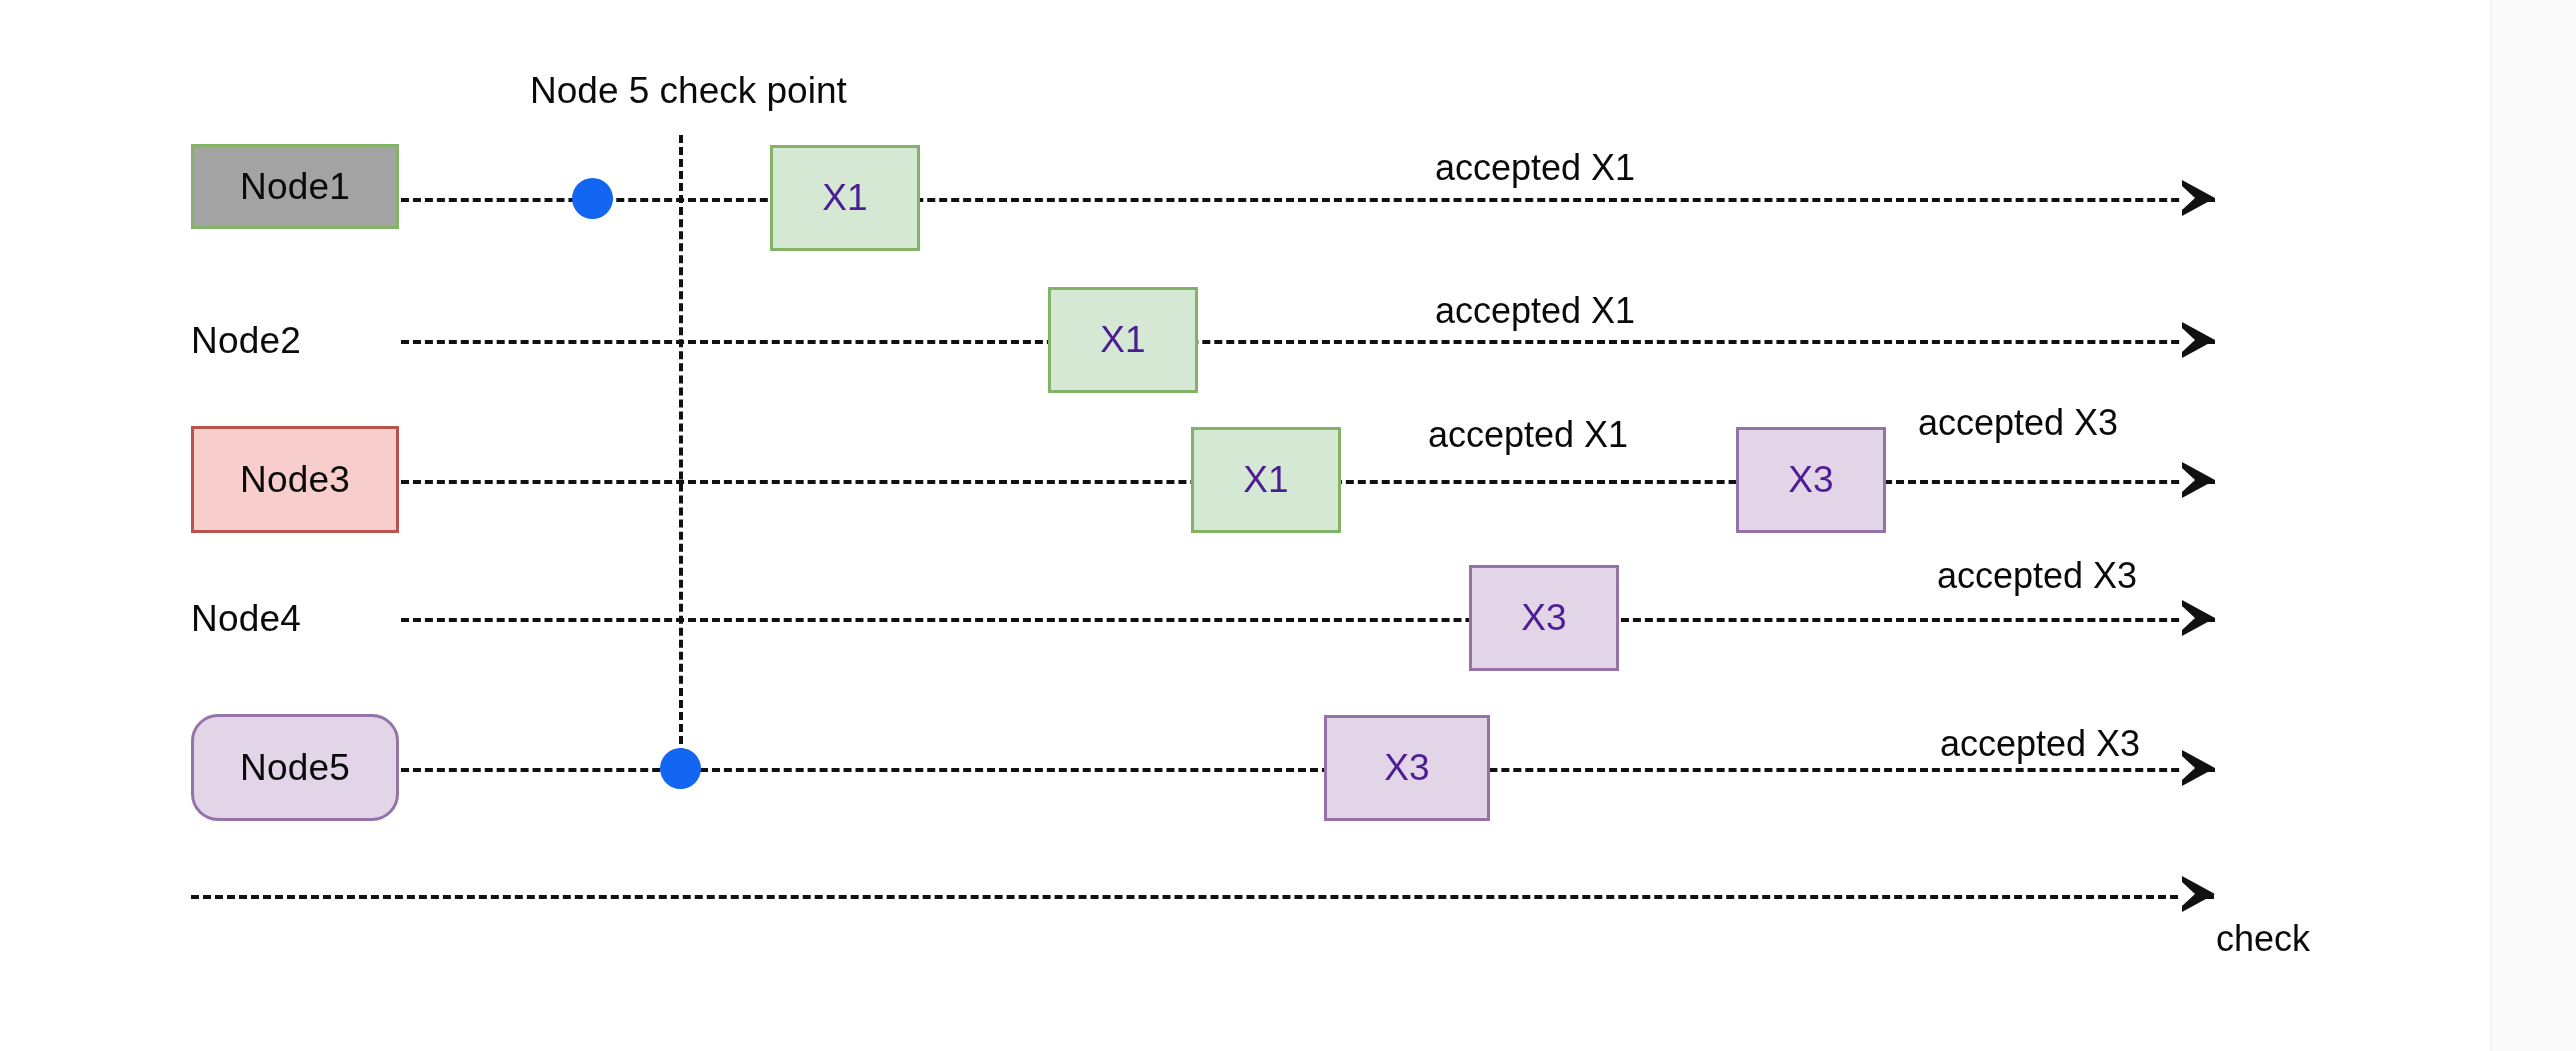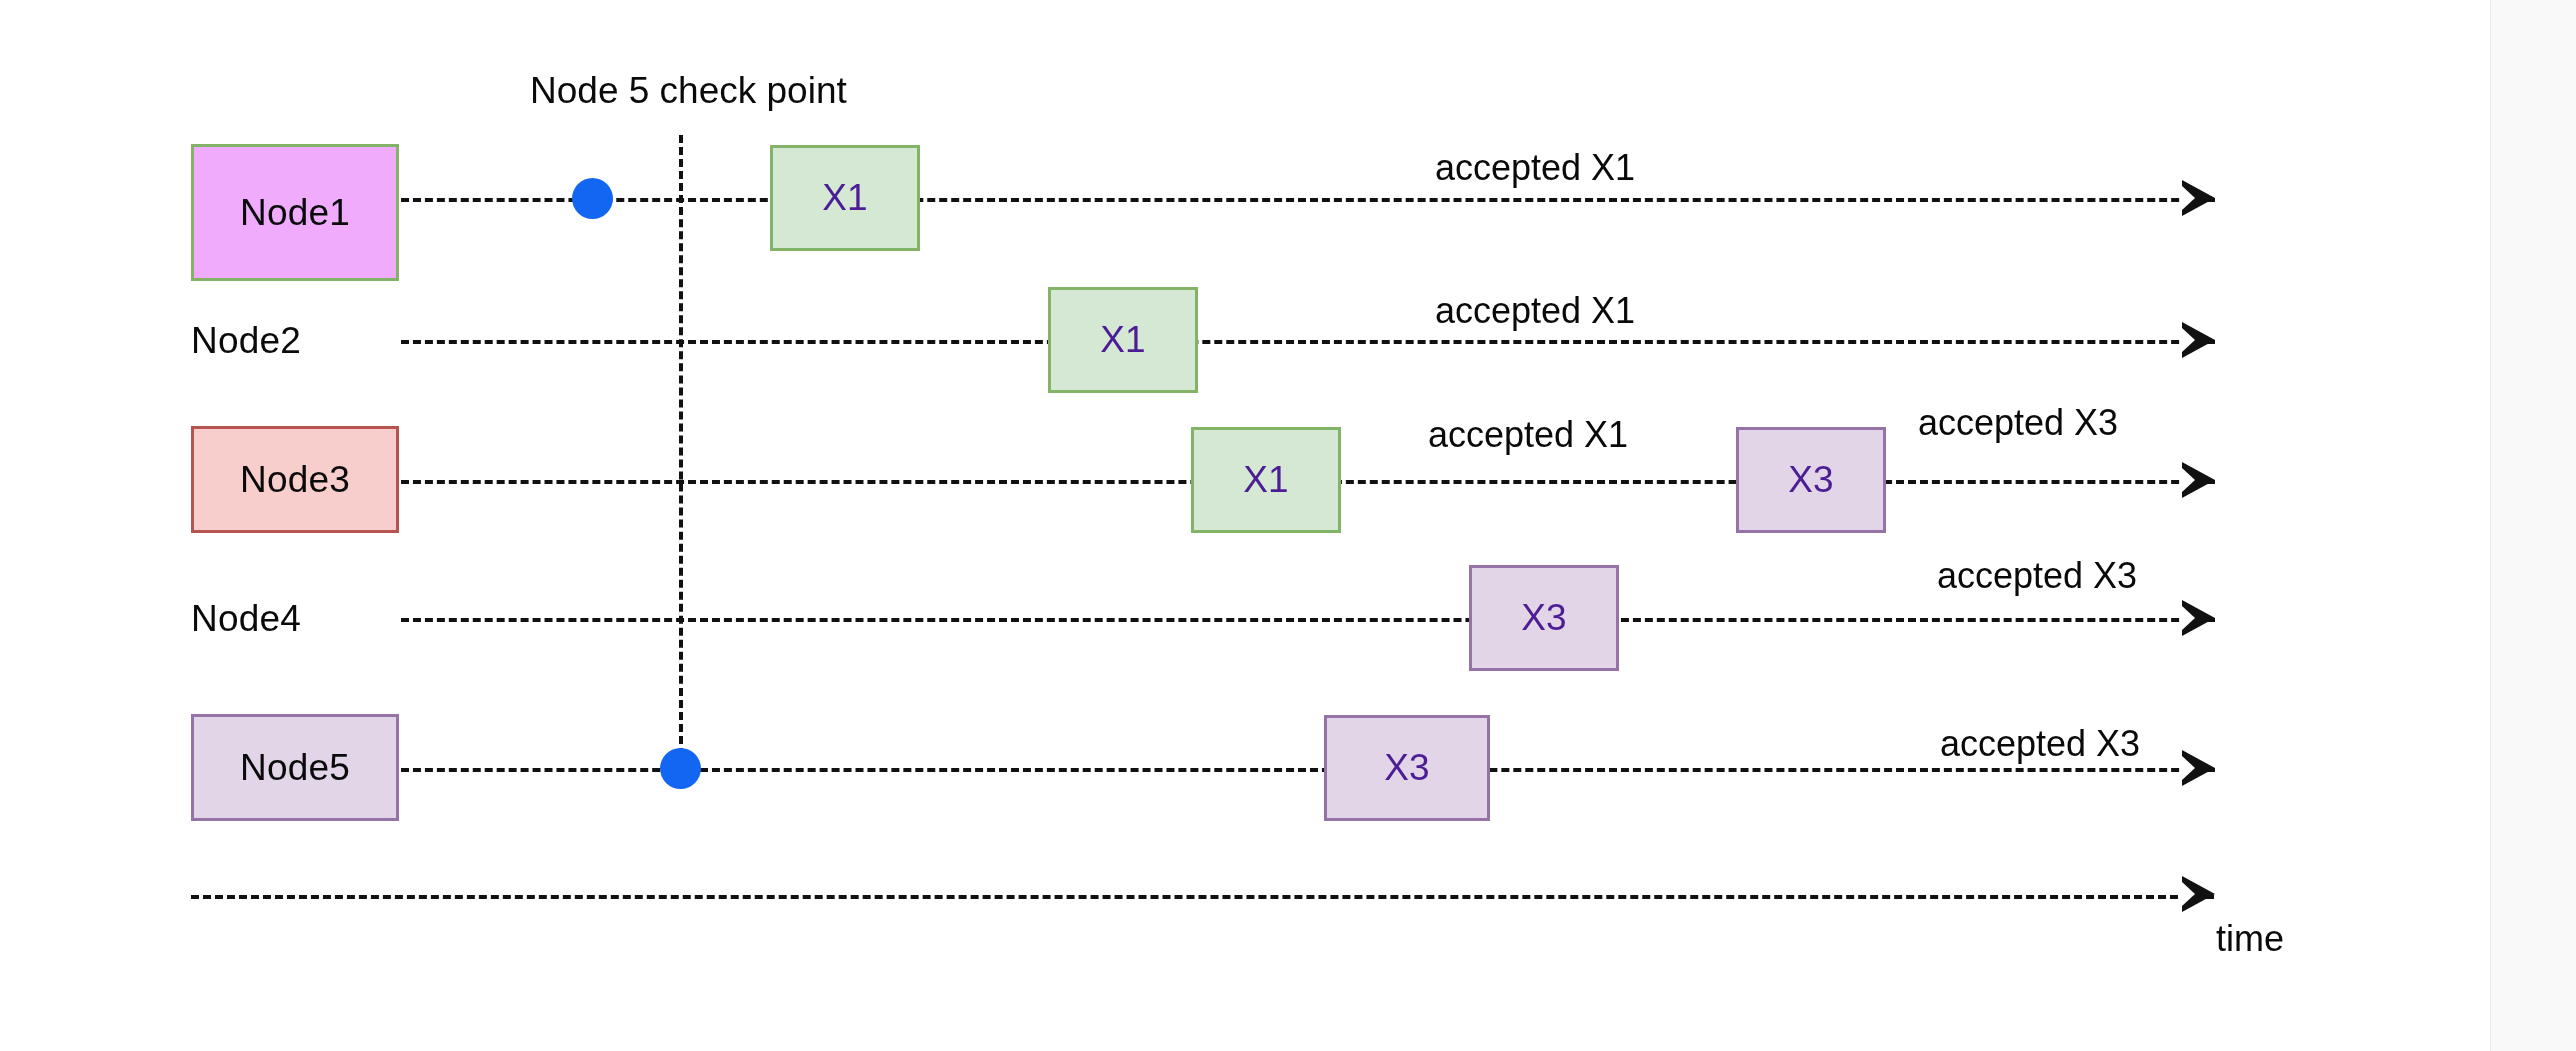--- a/index.html
+++ b/index.html
@@ -125,21 +125,21 @@
     white-space: nowrap;
   }
 </style>
 </head>
 <body>
 
 <div id="canvas">
 
   <div class="side-panel"></div>
 
-  <div class="node-box" style="left:191px; top:144px; width:208px; height:137px; background:#f0abfc; border-color:#82b366;">
+  <div class="node-box" style="left:191px; top:144px; width:208px; height:85px; background:#a3a3a3; border-color:#82b366;">
     <span>Node1</span>
   </div>
   <div class="timeline" style="left:401px; top:198px; width:1814px;"></div>
   <div class="arrow-head" style="left:2182px; top:180px;"></div>
   <div class="arrow-notch" style="left:2182px; top:186px;"></div>
   <div class="msg-box" style="left:770px; top:145px; width:150px; height:106px; background:#d5e8d4; border-color:#82b366;">
     <span>X1</span>
   </div>
   <div class="dot" style="left:572px; top:178px; width:41px; height:41px; background:#1266f1;"></div>
   <div class="edge-label" style="left:1435px; top:147px;">accepted X1</div>
@@ -174,34 +174,34 @@
     <span>Node4</span>
   </div>
   <div class="timeline" style="left:401px; top:618px; width:1814px;"></div>
   <div class="arrow-head" style="left:2182px; top:600px;"></div>
   <div class="arrow-notch" style="left:2182px; top:606px;"></div>
   <div class="msg-box" style="left:1469px; top:565px; width:150px; height:106px; background:#e1d5e7; border-color:#9673a6;">
     <span>X3</span>
   </div>
   <div class="edge-label" style="left:1937px; top:555px;">accepted X3</div>
 
-  <div class="node-box" style="left:191px; top:714px; width:208px; height:107px; background:#e1d5e7; border-color:#9673a6;">
+  <div class="node-box" style="left:191px; top:714px; width:208px; height:107px; background:#e1d5e7; border-color:#9673a6;border-radius:27px;">
     <span>Node5</span>
   </div>
   <div class="timeline" style="left:401px; top:768px; width:1814px;"></div>
   <div class="arrow-head" style="left:2182px; top:750px;"></div>
   <div class="arrow-notch" style="left:2182px; top:756px;"></div>
   <div class="msg-box" style="left:1324px; top:715px; width:166px; height:106px; background:#e1d5e7; border-color:#9673a6;">
     <span>X3</span>
   </div>
   <div class="dot" style="left:660px; top:748px; width:41px; height:41px; background:#1266f1;"></div>
   <div class="edge-label" style="left:1940px; top:723px;">accepted X3</div>
 
   <div class="checkpoint-line" style="left:679px; top:135px; height:633px;"></div>
   <div class="checkpoint-label" style="left:530px; top:70px;">Node 5 check point</div>
 
   <div class="timeline" style="left:191px; top:895px; width:2023px;"></div>
   <div class="arrow-head" style="left:2182px; top:876px;"></div>
   <div class="arrow-notch" style="left:2182px; top:882px;"></div>
-  <div class="axis-label" style="left:2216px; top:918px;">time</div>
+  <div class="axis-label" style="left:2216px; top:918px;">check</div>
 
 </div>
 
 
 </body></html>

